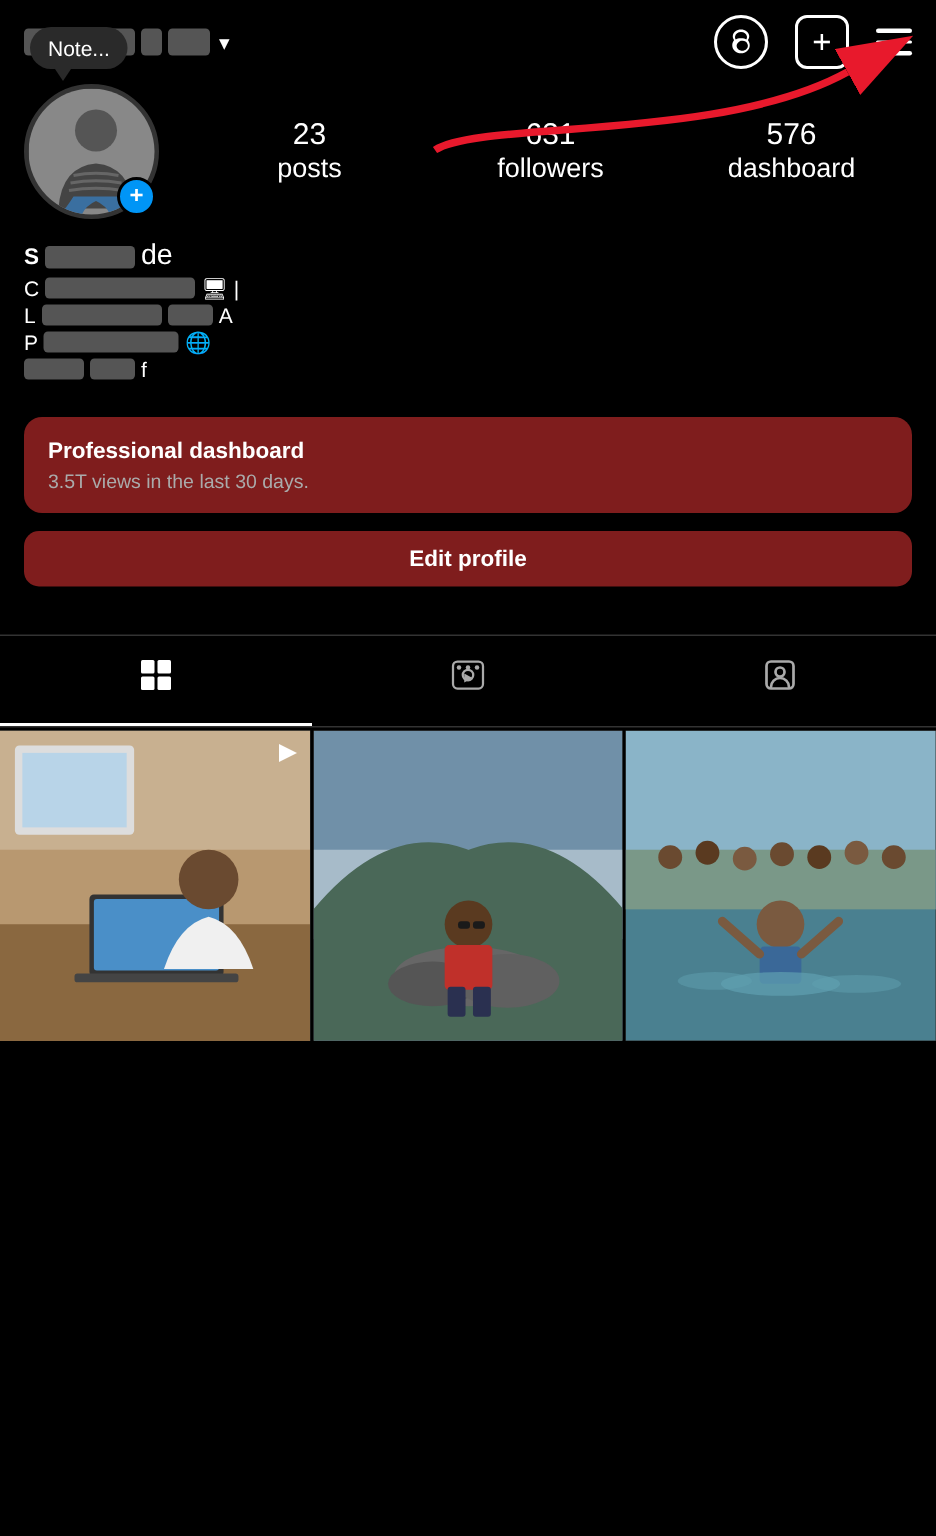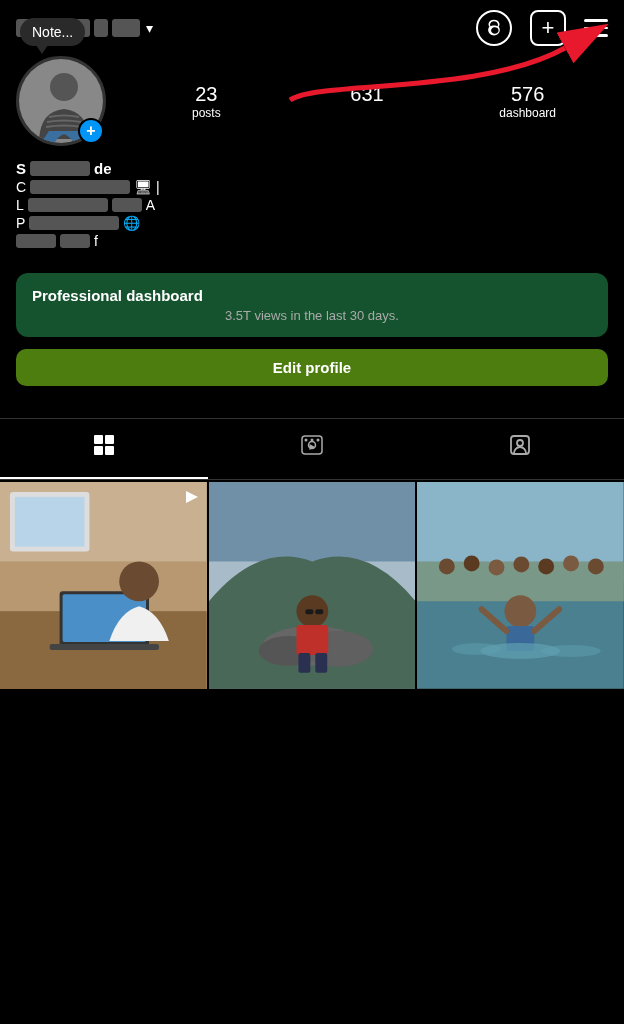--- a/index.html
+++ b/index.html
@@ -167,21 +167,21 @@
     }
 
     .stat-number {
       font-size: 20px;
       font-weight: 400;
       color: #fff;
       display: block;
     }
 
     .stat-label {
-      font-size: 12px;
+      font-size: 18px;
       color: #fff;
       display: block;
     }
 
     
     .bio-section {
       padding: 0 0 12px;
     }
 
     .bio-line {
@@ -196,48 +196,47 @@
     .bio-line .blur-text {
       background: #555;
       color: transparent;
       border-radius: 3px;
       height: 14px;
       display: inline-block;
     }
 
     
     .pro-dashboard {
-      background: #14532d;
+      background: #7f1d1d;
       border-radius: 12px;
       padding: 14px 16px;
       margin: 10px 0 12px;
     }
 
     .pro-dashboard-title {
       font-size: 15px;
       font-weight: 700;
       margin-bottom: 4px;
     }
 
     .pro-dashboard-sub {
       font-size: 13px;
       color: #aaa;
-      text-align: center;
     }
 
     
     .action-buttons {
       display: flex;
       gap: 10px;
       margin: 4px 0 16px;
     }
 
     .action-btn {
       flex: 1;
-      background: #4d7c0f;
+      background: #7f1d1d;
       border: none;
       border-radius: 10px;
       padding: 10px 0;
       color: #fff;
       font-size: 15px;
       font-weight: 600;
       cursor: pointer;
       text-align: center;
     }
 
@@ -388,33 +387,34 @@
       <div class="add-story-btn">+</div>
     </div>
 
     <div class="stats-row">
       <div class="stat-item">
         <span class="stat-number">23</span>
         <span class="stat-label">posts</span>
       </div>
       <div class="stat-item">
         <span class="stat-number">631</span>
+        <span class="stat-label">followers</span>
       </div>
       <div class="stat-item">
         <span class="stat-number">576</span>
         <span class="stat-label">dashboard</span>
       </div>
     </div>
   </div>
 
   <div class="bio-section">
     <div class="bio-line">
       <span style="font-weight:700;font-size:15px;">S</span>
       <span class="blur-text" style="width:60px;background:#555;height:15px;border-radius:3px;display:inline-block;"></span>
-      <span style="font-weight:700;font-size:15px;">de</span>
+      <span style="font-weight:400;font-size:19px;">de</span>
     </div>
     <div class="bio-line">
       <span>C</span>
       <span class="blur-text" style="width:100px;background:#555;height:14px;border-radius:3px;display:inline-block;"></span>
       <span>🖥</span>
       <span>|</span>
     </div>
     <div class="bio-line">
       <span>L</span>
       <span class="blur-text" style="width:80px;background:#555;height:14px;border-radius:3px;display:inline-block;"></span>

